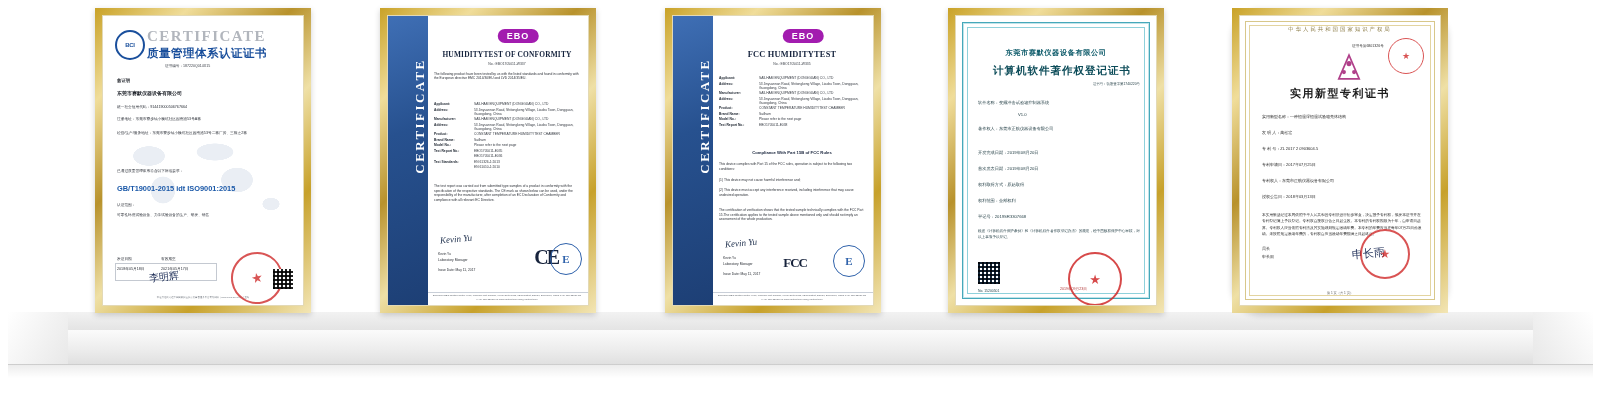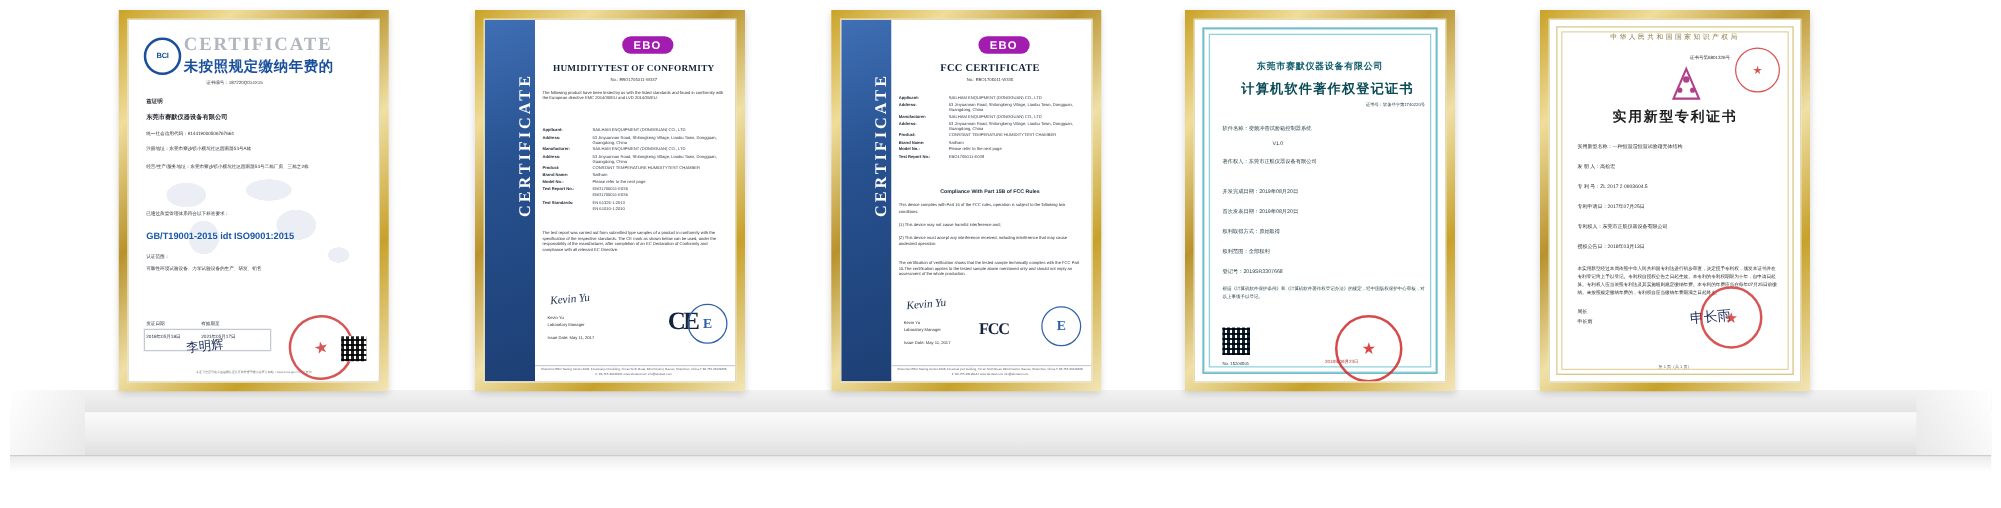--- a/index.html
+++ b/index.html
@@ -90,21 +90,21 @@
     height: 100%;
     background: #ffffff;
     box-sizing: border-box;
     overflow: hidden;
     border: 1px solid #e3d9b5;
   }
   .cert-1 { left: 95px; }
   .cert-2 { left: 380px; }
   .cert-3 { left: 665px; }
   .cert-4 { left: 948px; }
-  .cert-5 { left: 1232px; }
+  .cert-5 { left: 1232px; border-radius: 28px; }
   .c1-logo {
     position: absolute; left: 12px; top: 14px; width: 26px; height: 26px;
     border-radius: 50%; border: 2px solid #1a4f9c; color: #1a4f9c;
     font-size: 6px; font-weight: bold; display: flex; align-items: center; justify-content: center;
     letter-spacing: -0.3px;
   }
   .c1-cert-word {
     position: absolute; left: 44px; top: 12px; width: 150px;
     font-family: "Liberation Serif", serif;
     font-size: 15px; letter-spacing: 1.5px; color: #b2b6bd; font-weight: bold;
@@ -322,21 +322,21 @@
   <div class="shelf-edge-l"></div>
   <div class="shelf-edge-r"></div>
   <div class="shelf-shadow"></div>
 
   <div class="cert cert-1">
     <div class="frame">
       <div class="inner">
         <div class="c1-map"></div>
         <div class="c1-logo">BCI</div>
         <div class="c1-cert-word">CERTIFICATE</div>
-        <div class="c1-title">未按照规定缴纳年费的</div>
+        <div class="c1-title">质量管理体系认证证书</div>
         <div class="c1-no">
           <span>证书编号：</span><span>187220Q014X15</span>
         </div>
 
         <div class="c1-sec" style="top:62px">兹证明</div>
         <div class="c1-sec" style="top:74px;font-size:5px">东莞市赛默仪器设备有限公司</div>
         <div class="c1-txt" style="top:88px">统一社会信用代码：914419000506767664</div>
         <div class="c1-txt" style="top:100px;width:180px">注册地址：东莞市寮步镇小横坑社区园南路53号A栋</div>
         <div class="c1-txt" style="top:114px;width:190px">经营/生产/服务地址：东莞市寮步镇小横坑社区园南路53号二栋厂房、三栋之2栋</div>
         <div class="c1-txt" style="top:152px;width:190px">已通过质量管理体系符合以下标准要求：</div>
@@ -442,21 +442,21 @@
     </div>
   </div>
 
   <div class="cert cert-3">
     <div class="frame">
       <div class="inner">
         <div class="side-bar">
           <div class="side-word">CERTIFICATE</div>
         </div>
         <div class="ebo-badge" style="left:130px">EBO</div>
-        <div class="ebo-title" style="font-size:8.4px">FCC CERTIFICATE</div>
+        <div class="ebo-title" style="font-size:8.4px">FCC HUMIDITYTEST</div>
         <div class="ebo-no">
           <span>No.:</span>
           <span>EBO1705011-W335</span>
         </div>
 
         <div class="ebo-sec" style="top:60px">
           <div class="kv">
               <span class="k">Applicant:</span>
               <span class="v">SAILHAM ENQUIPMENT (DONGGUAN) CO., LTD</span>
             </div>

